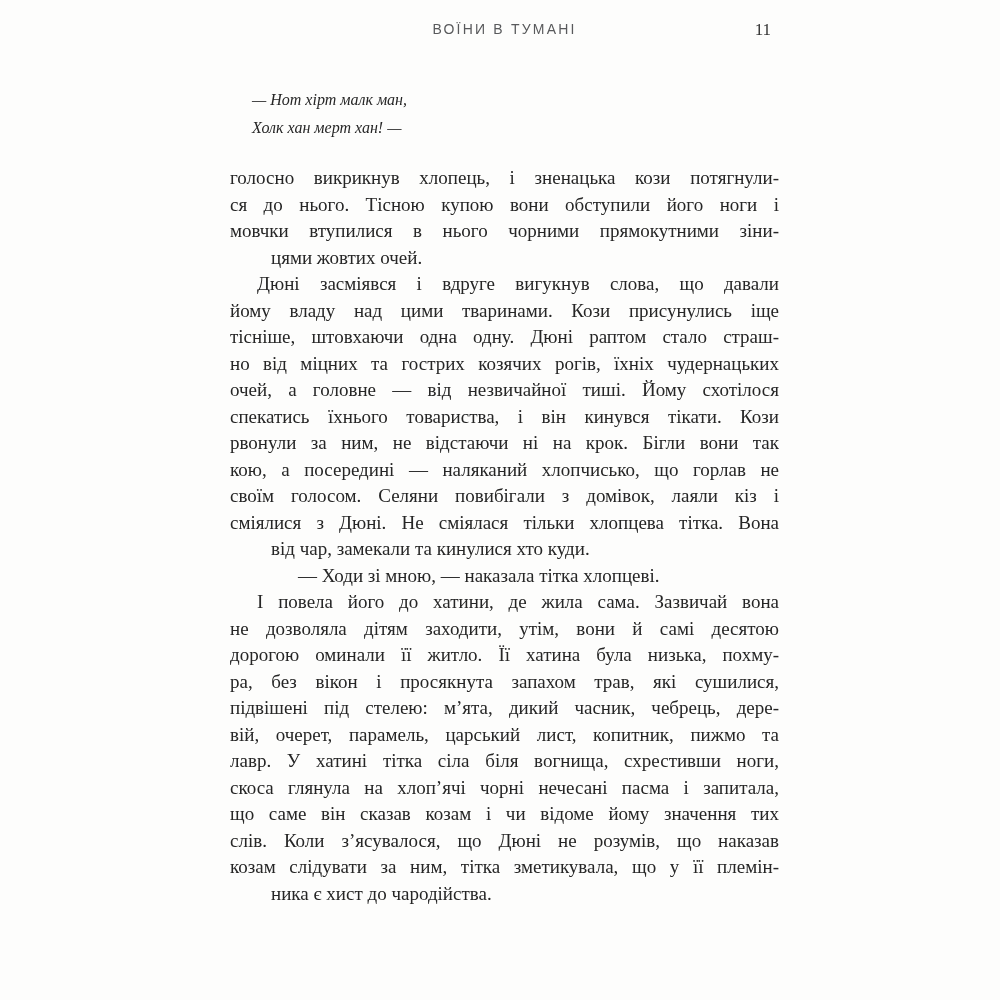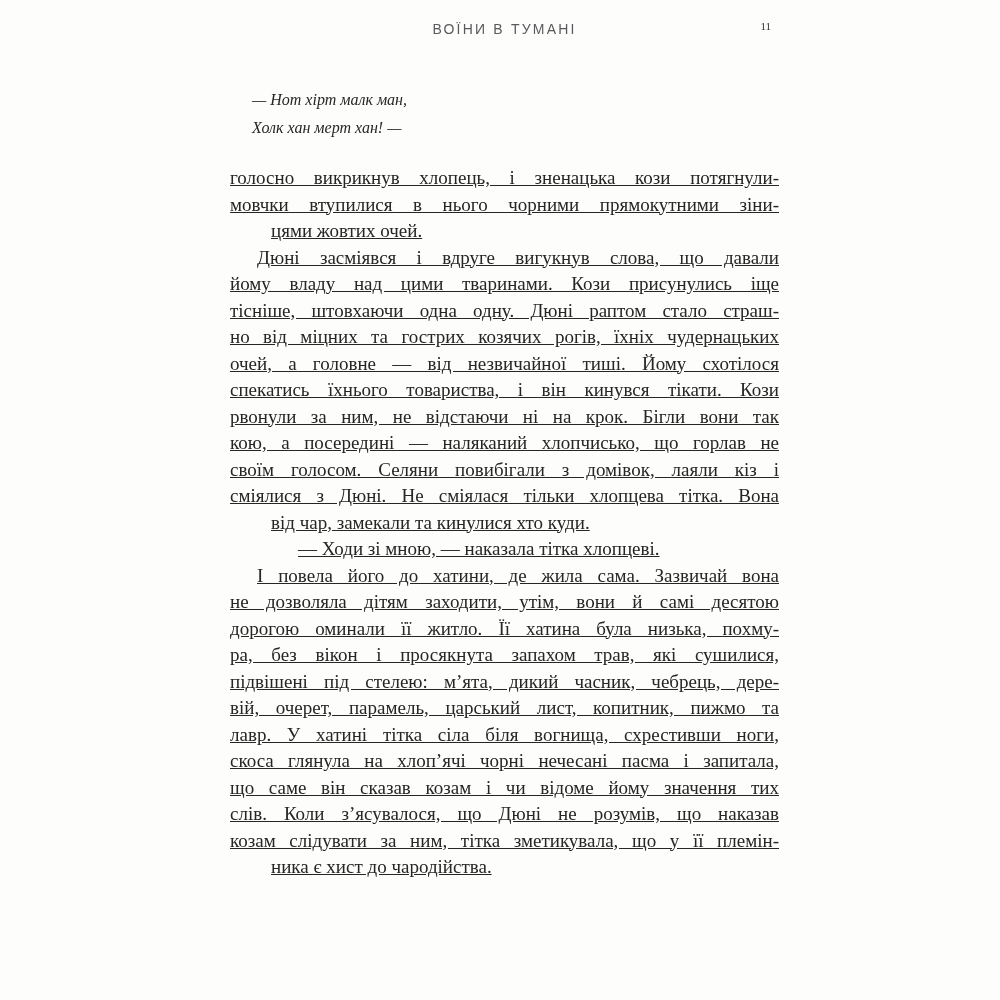--- a/index.html
+++ b/index.html
@@ -36,37 +36,36 @@
     font-family: "Liberation Sans", "DejaVu Sans", sans-serif;
     font-size: 14px;
     letter-spacing: 2.2px;
     color: #595a5c;
   }
   .page-number {
     position: absolute;
     right: 8px;
     top: -1px;
     font-family: "Liberation Serif", "DejaVu Serif", serif;
-    font-size: 11px;
+    font-size: 17px;
     color: #333333;
   }
   .verse {
     margin-top: 47px;
     padding-left: 22px;
     font-style: italic;
     font-size: 16px;
     line-height: 28px;
     color: #262626;
   }
   .body-text {
     margin-top: 23px;
     font-size: 19px;
     line-height: 26.5px;
     color: #262626;
-    text-decoration: underline;
   }
   .para { margin: 0; }
   .line {
     text-align: justify;
     text-align-last: justify;
     white-space: normal;
   }
   .line.last {
     text-align-last: left;
     margin-left: 41px;
@@ -87,20 +86,21 @@
     </div>
 
     <div class="verse">
         <div class="verse-line">— Нот хірт малк ман,</div>
         <div class="verse-line">Холк хан мерт хан! —</div>
       </div>
 
     <div class="body-text">
         <div class="para">
           <div class="line">голосно викрикнув хлопець, і зненацька кози потягнули-</div>
+          <div class="line">ся до нього. Тісною купою вони обступили його ноги і</div>
           <div class="line">мовчки втупилися в нього чорними прямокутними зіни-</div>
           <div class="line last">цями жовтих очей.</div>
         </div>
         <div class="para indent">
           <div class="line">Дюні засміявся і вдруге вигукнув слова, що давали</div>
           <div class="line">йому владу над цими тваринами. Кози присунулись іще</div>
           <div class="line">тісніше, штовхаючи одна одну. Дюні раптом стало страш-</div>
           <div class="line">но від міцних та гострих козячих рогів, їхніх чудернацьких</div>
           <div class="line">очей, а головне — від незвичайної тиші. Йому схотілося</div>
           <div class="line">спекатись їхнього товариства, і він кинувся тікати. Кози</div>

